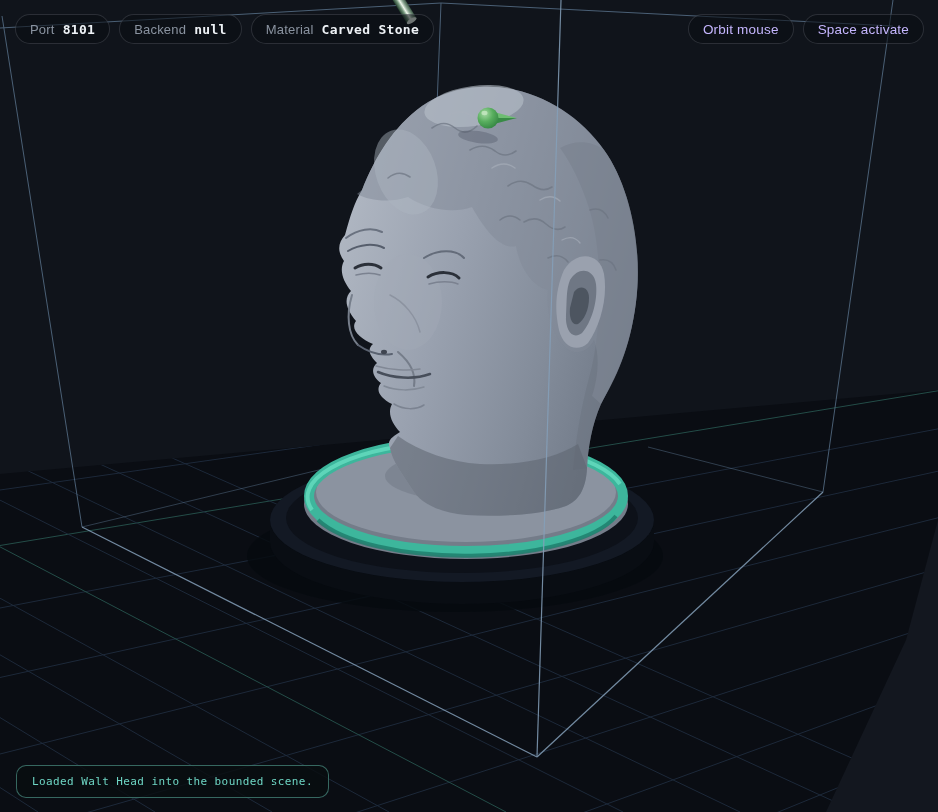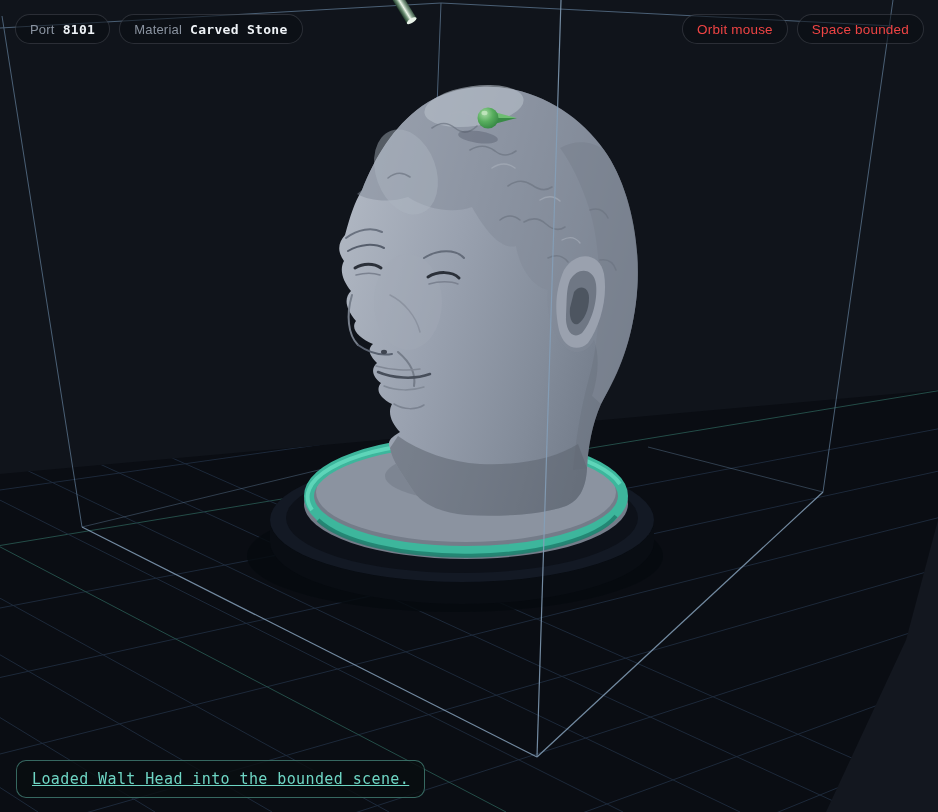--- a/index.html
+++ b/index.html
@@ -8,26 +8,26 @@
   .stage svg{position:absolute;inset:0;display:block;}
   .hud{position:absolute;display:flex;gap:9px;z-index:5;}
   .hud-tl{top:14px;left:15px;}
   .hud-tr{top:14px;right:14px;}
   .pill{display:flex;align-items:center;gap:8px;height:30px;padding:0 14px;
         border:1px solid rgba(205,214,225,0.16);border-radius:999px;
         background:rgba(10,13,18,0.55);box-sizing:border-box;}
   .pill .lbl{font-size:13px;color:#8a93a0;letter-spacing:.2px;}
   .pill .val{font-family:"DejaVu Sans Mono",monospace;font-weight:bold;
              font-size:13px;color:#eef2f6;letter-spacing:.3px;}
-  .pill .hint{font-size:13.5px;color:#ef4444;letter-spacing:.2px;}
+  .pill .hint{font-size:13.5px;color:#c4b5fd;letter-spacing:.2px;}
   .toast{position:absolute;left:16px;bottom:14px;z-index:5;
          border:1px solid rgba(110,214,196,0.45);border-radius:10px;
          background:rgba(8,14,16,0.82);padding:9px 15px;
-         font-family:"DejaVu Sans Mono",monospace;font-size:15px;
-         color:#6ed6c4;letter-spacing:.4px;text-decoration:underline;}
+         font-family:"DejaVu Sans Mono",monospace;font-size:11px;
+         color:#6ed6c4;letter-spacing:.4px;}
 </style>
 </head>
 <body>
 
 <div class="stage">
 
 <svg width="938" height="812" viewBox="0 0 938 812">
   <defs>
     <linearGradient id="headGrad" x1="0" y1="0.2" x2="1" y2="0.6">
       <stop offset="0" stop-color="#b2b9c4"></stop>
@@ -219,31 +219,35 @@
     <line x1="823" y1="492" x2="537" y2="757"></line>
   </g>
 </svg>
 
 <div class="hud hud-tl">
   <div class="pill">
     <span class="lbl">Port</span>
     <span class="val">8101</span>
   </div>
   <div class="pill">
+    <span class="lbl">Backend</span>
+    <span class="val">null</span>
+  </div>
+  <div class="pill">
     <span class="lbl">Material</span>
     <span class="val">Carved Stone</span>
   </div>
 </div>
 
 <div class="hud hud-tr">
   <div class="pill">
     <span class="hint">Orbit mouse</span>
   </div>
   <div class="pill">
-    <span class="hint">Space bounded</span>
+    <span class="hint">Space activate</span>
   </div>
 </div>
 
 <div class="toast">
   <span>Loaded Walt Head into the bounded scene.</span>
 </div>
 
 </div>
 
 </body></html>

